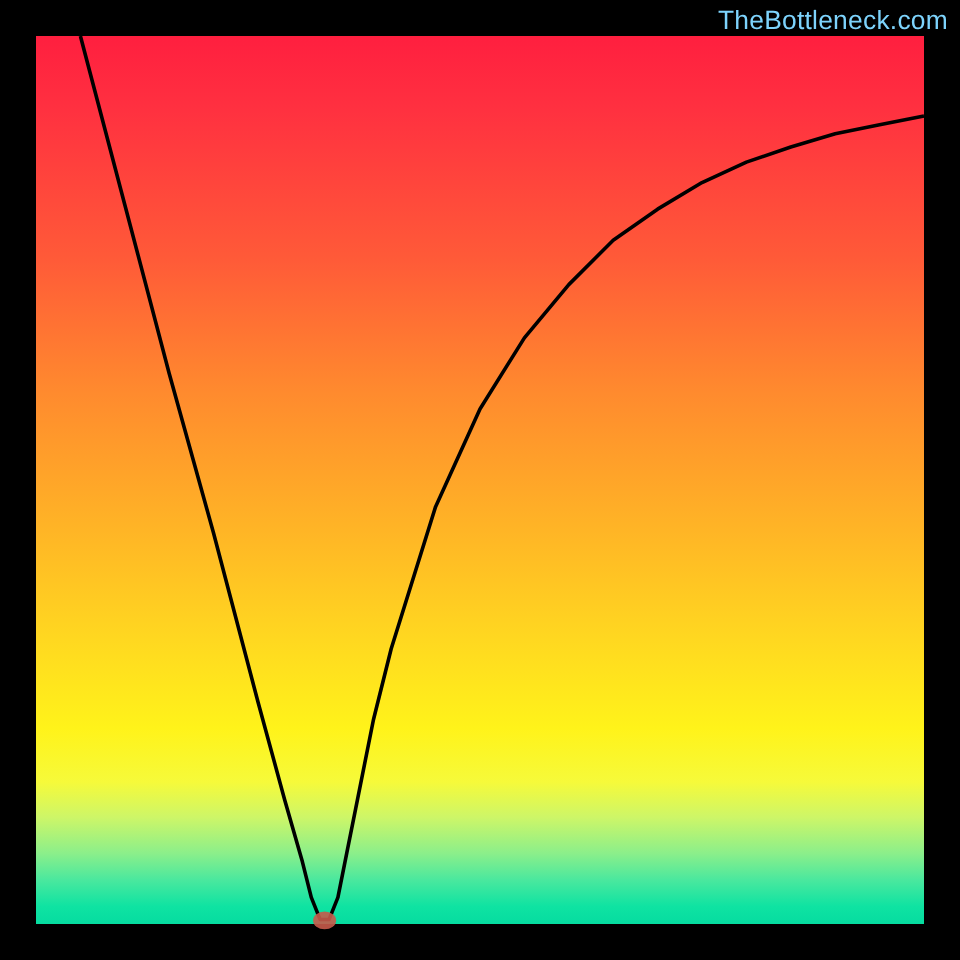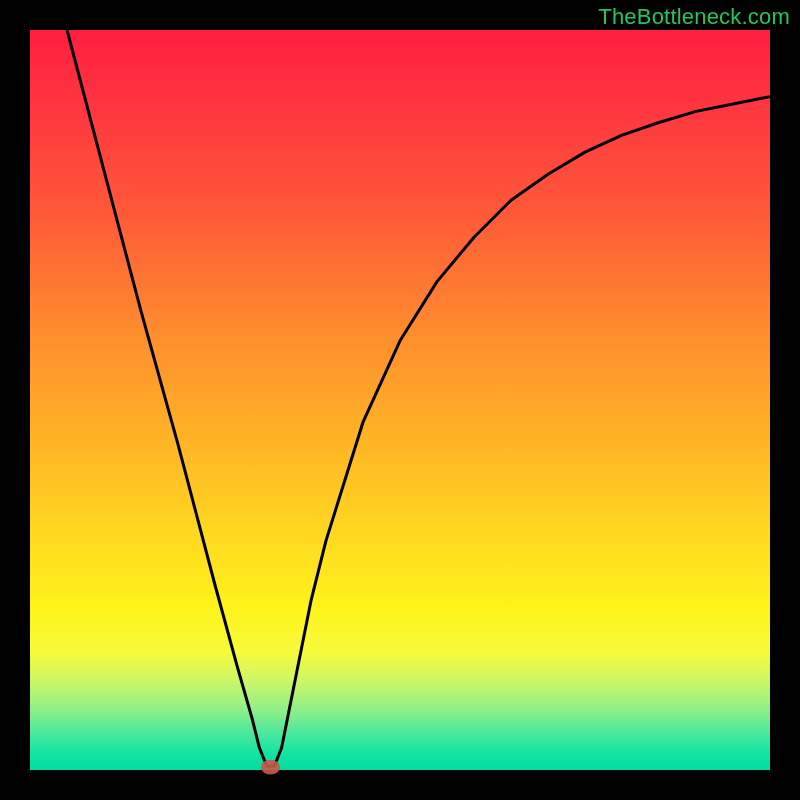--- a/index.html
+++ b/index.html
@@ -46,21 +46,21 @@
     left: 0;
     top: 0;
     width: 740px;
     height: 740px;
     overflow: visible;
   }
   .watermark {
     position: absolute;
     top: 4px;
     right: 10px;
-    color: #22c55e;
+    color: #7dd3fc;
     font-size: 22px;
     font-weight: 500;
     letter-spacing: 0.2px;
     user-select: none;
   }
   .marker {
     fill: #c85a4a;
     fill-opacity: 0.9;
   }
   .curve {

